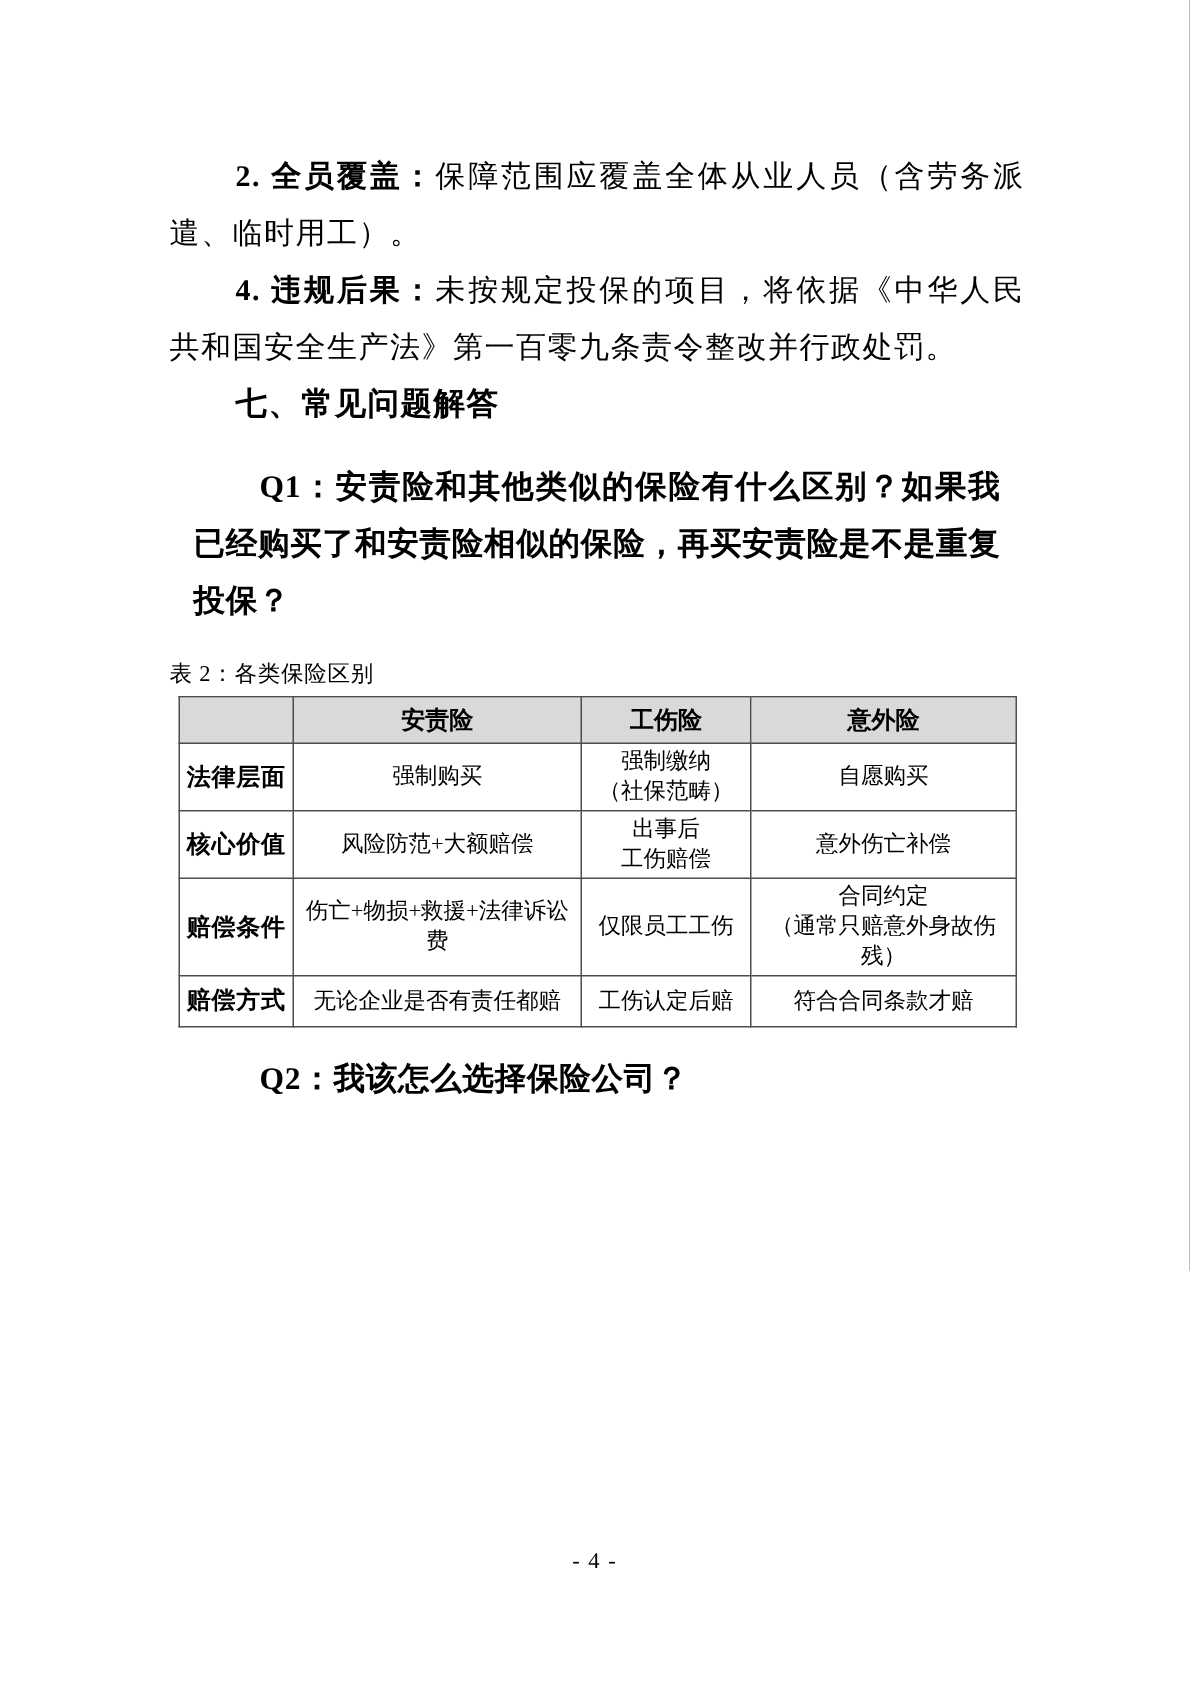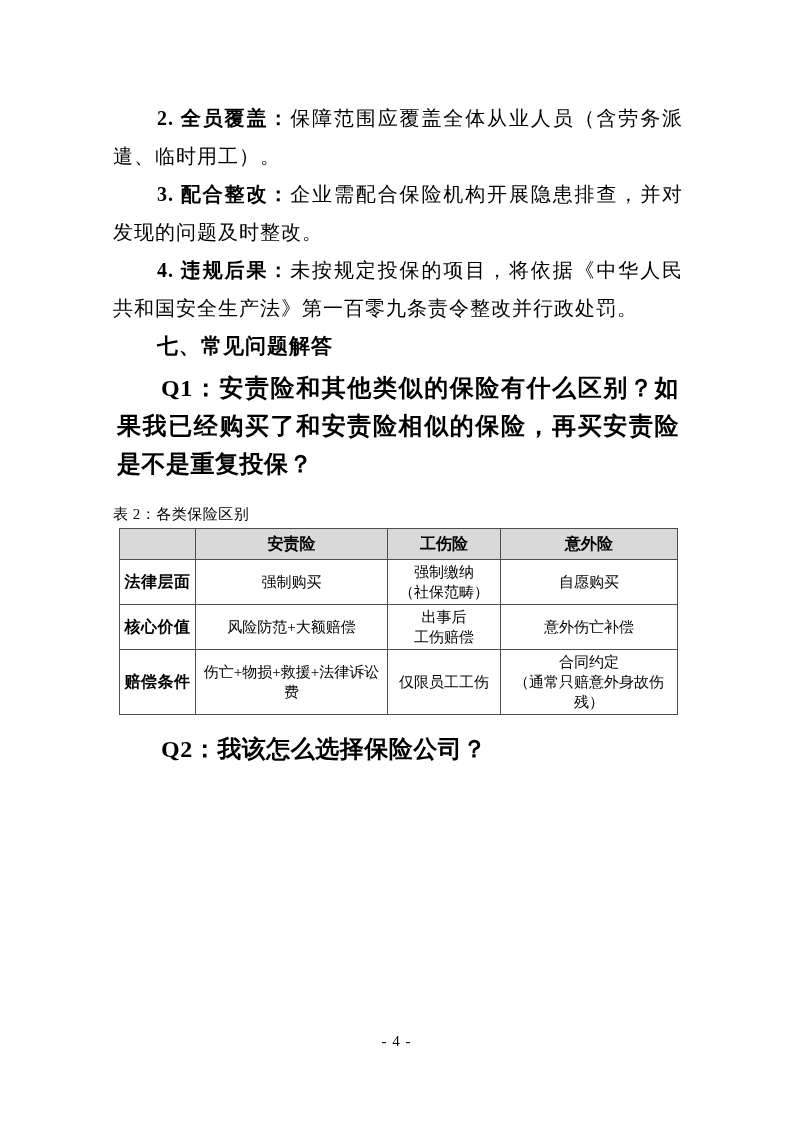--- a/index.html
+++ b/index.html
@@ -30,22 +30,22 @@
   .section-heading {
     margin:0;
     font-size:21px;
     line-height:38px;
     font-weight:bold;
     font-family:"Liberation Sans", sans-serif;
     letter-spacing:1px;
     text-indent:44px;
   }
   p.question {
-    margin:4px;
-    font-size:24px;
+    margin:16px;
+    font-size:21px;
     line-height:38px;
     font-weight:bold;
     letter-spacing:0.5px;
     text-align:justify;
     text-indent:44px;
   }
   .table-caption {
     margin-top:21px;
     font-size:15px;
     line-height:20px;
@@ -94,21 +94,20 @@
   }
 </style>
 </head>
 <body>
 
 <div class="page">
   <div class="content">
 
     <p class="body-para"><span class="lead-bold">2. 全员覆盖：</span><span>保障范围应覆盖全体从业人员（含劳务派遣、临时用工）。</span></p>
 
-    <p class="body-para"><span class="lead-bold">3. 配合整改：</span><span>企业需配合保险机构开展隐患排查，并对发现的问题及时整改。</span></p>
 
     <p class="body-para"><span class="lead-bold">4. 违规后果：</span><span>未按规定投保的项目，将依据《中华人民共和国安全生产法》第一百零九条责令整改并行政处罚。</span></p>
 
     <h2 class="section-heading">七、常见问题解答</h2>
 
     <p class="question">Q1：安责险和其他类似的保险有什么区别？如果我已经购买了和安责险相似的保险，再买安责险是不是重复投保？</p>
 
 
     <div class="table-caption">表 2：各类保险区别</div>
 
@@ -142,20 +141,26 @@
 工伤赔偿</td>
           <td>意外伤亡补偿</td>
         </tr>
         <tr>
           <th>赔偿条件</th>
           <td>伤亡+物损+救援+法律诉讼费</td>
           <td>仅限员工工伤</td>
           <td>合同约定
 （通常只赔意外身故伤残）</td>
         </tr>
+        <tr class="short-row">
+          <th>赔偿方式</th>
+          <td>无论企业是否有责任都赔</td>
+          <td>工伤认定后赔</td>
+          <td>符合合同条款才赔</td>
+        </tr>
       </tbody>
     </table>
 
     <p class="question q2-question">Q2：我该怎么选择保险公司？</p>
 
 
   </div>
 
   <div class="footer">- 4 -</div>
 </div>

